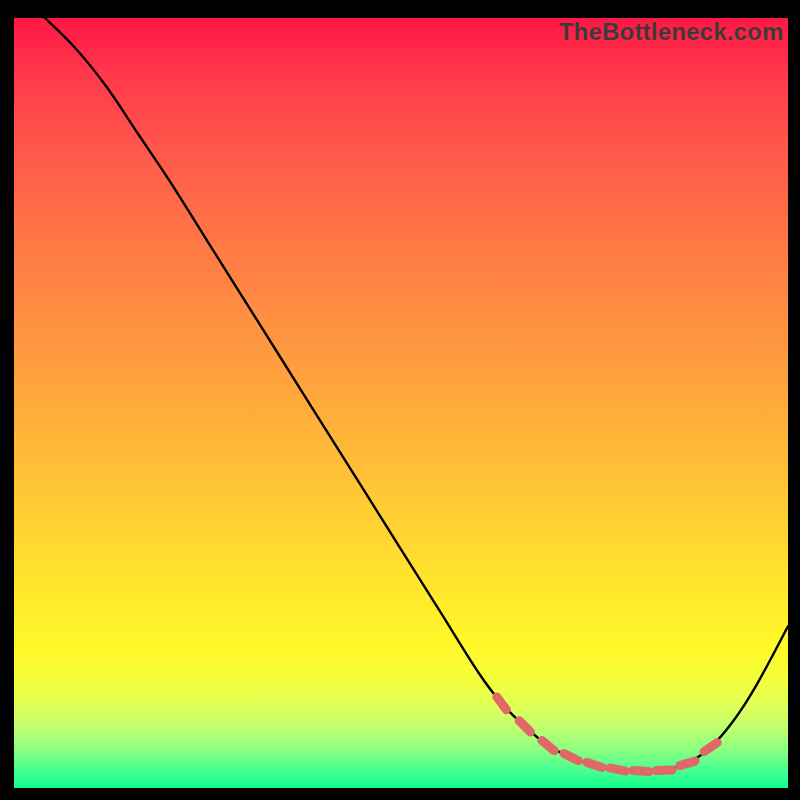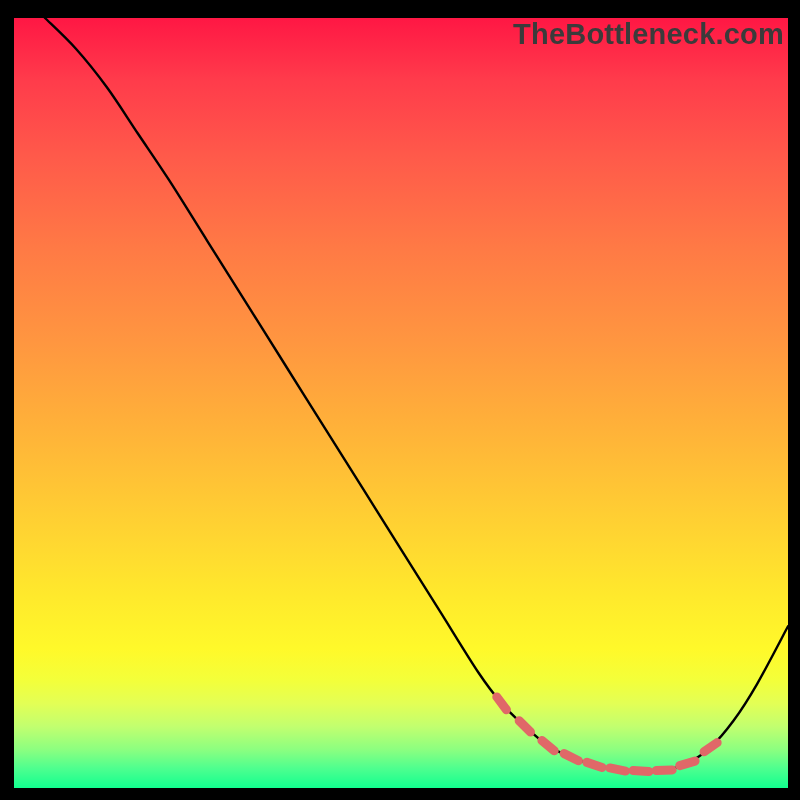--- a/index.html
+++ b/index.html
@@ -40,21 +40,21 @@
       #8cff80 95%,
       #4dff8f 97.5%,
       #12ff8f 100%
     );
   }
   .watermark {
     position: absolute;
     top: 0px;
     right: 4px;
     font-family: Arial, Helvetica, sans-serif;
-    font-size: 29px;
+    font-size: 24px;
     font-weight: 600;
     color: #3b3b3b;
     letter-spacing: 0.2px;
     user-select: none;
   }
   svg.curve {
     position: absolute;
     left: 0;
     top: 0;
     width: 774px;

